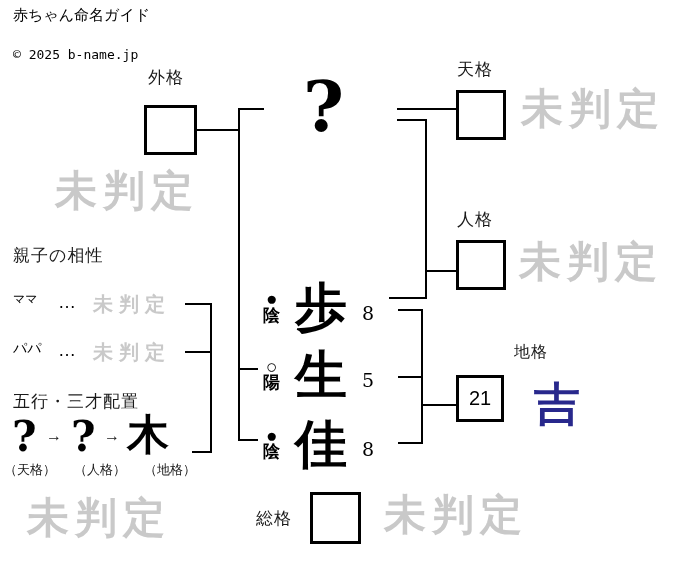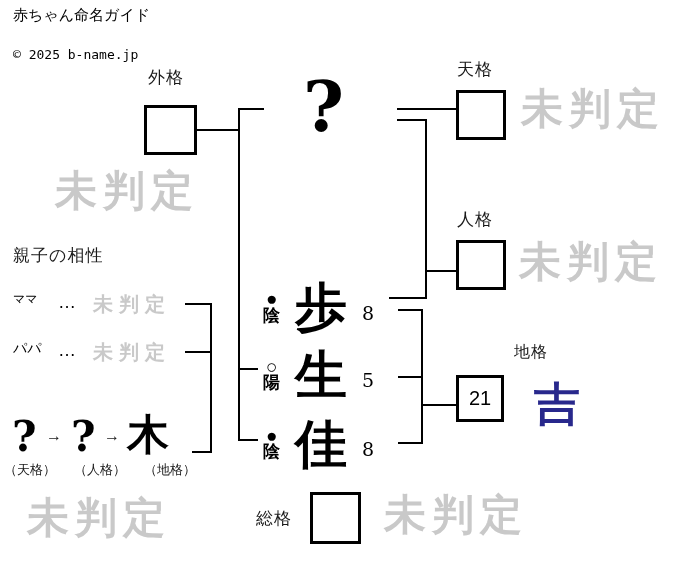--- a/index.html
+++ b/index.html
@@ -116,20 +116,21 @@
     <div class="abs" style="left:13px;top:293px;font-size:12px;">ママ</div>
     <div class="abs" style="left:58px;top:293px;font-size:18px;">…</div>
     <div class="abs result-small" style="left:93px;top:294px;">未判定</div>
   </div>
   <div>
     <div class="abs" style="left:13px;top:341px;font-size:14px;">パパ</div>
     <div class="abs" style="left:58px;top:341px;font-size:18px;">…</div>
     <div class="abs result-small" style="left:93px;top:342px;">未判定</div>
   </div>
 
+  <div class="abs label" style="left:13px;top:393px;">五行・三才配置</div>
   <div class="abs gogyo-el" style="left:12px;top:416px;">?</div>
   <div class="abs gogyo-arrow" style="left:46px;top:428px;">→</div>
   <div class="abs gogyo-el" style="left:71px;top:416px;">?</div>
   <div class="abs gogyo-arrow" style="left:104px;top:428px;">→</div>
   <div class="abs gogyo-el" style="left:127px;top:414px;">木</div>
   <div class="abs label-sm" style="left:4px;top:463px;">（天格）</div>
   <div class="abs label-sm" style="left:74px;top:463px;">（人格）</div>
   <div class="abs label-sm" style="left:144px;top:463px;">（地格）</div>
   <div class="abs result-big" style="left:27px;top:497px;">未判定</div>
 

